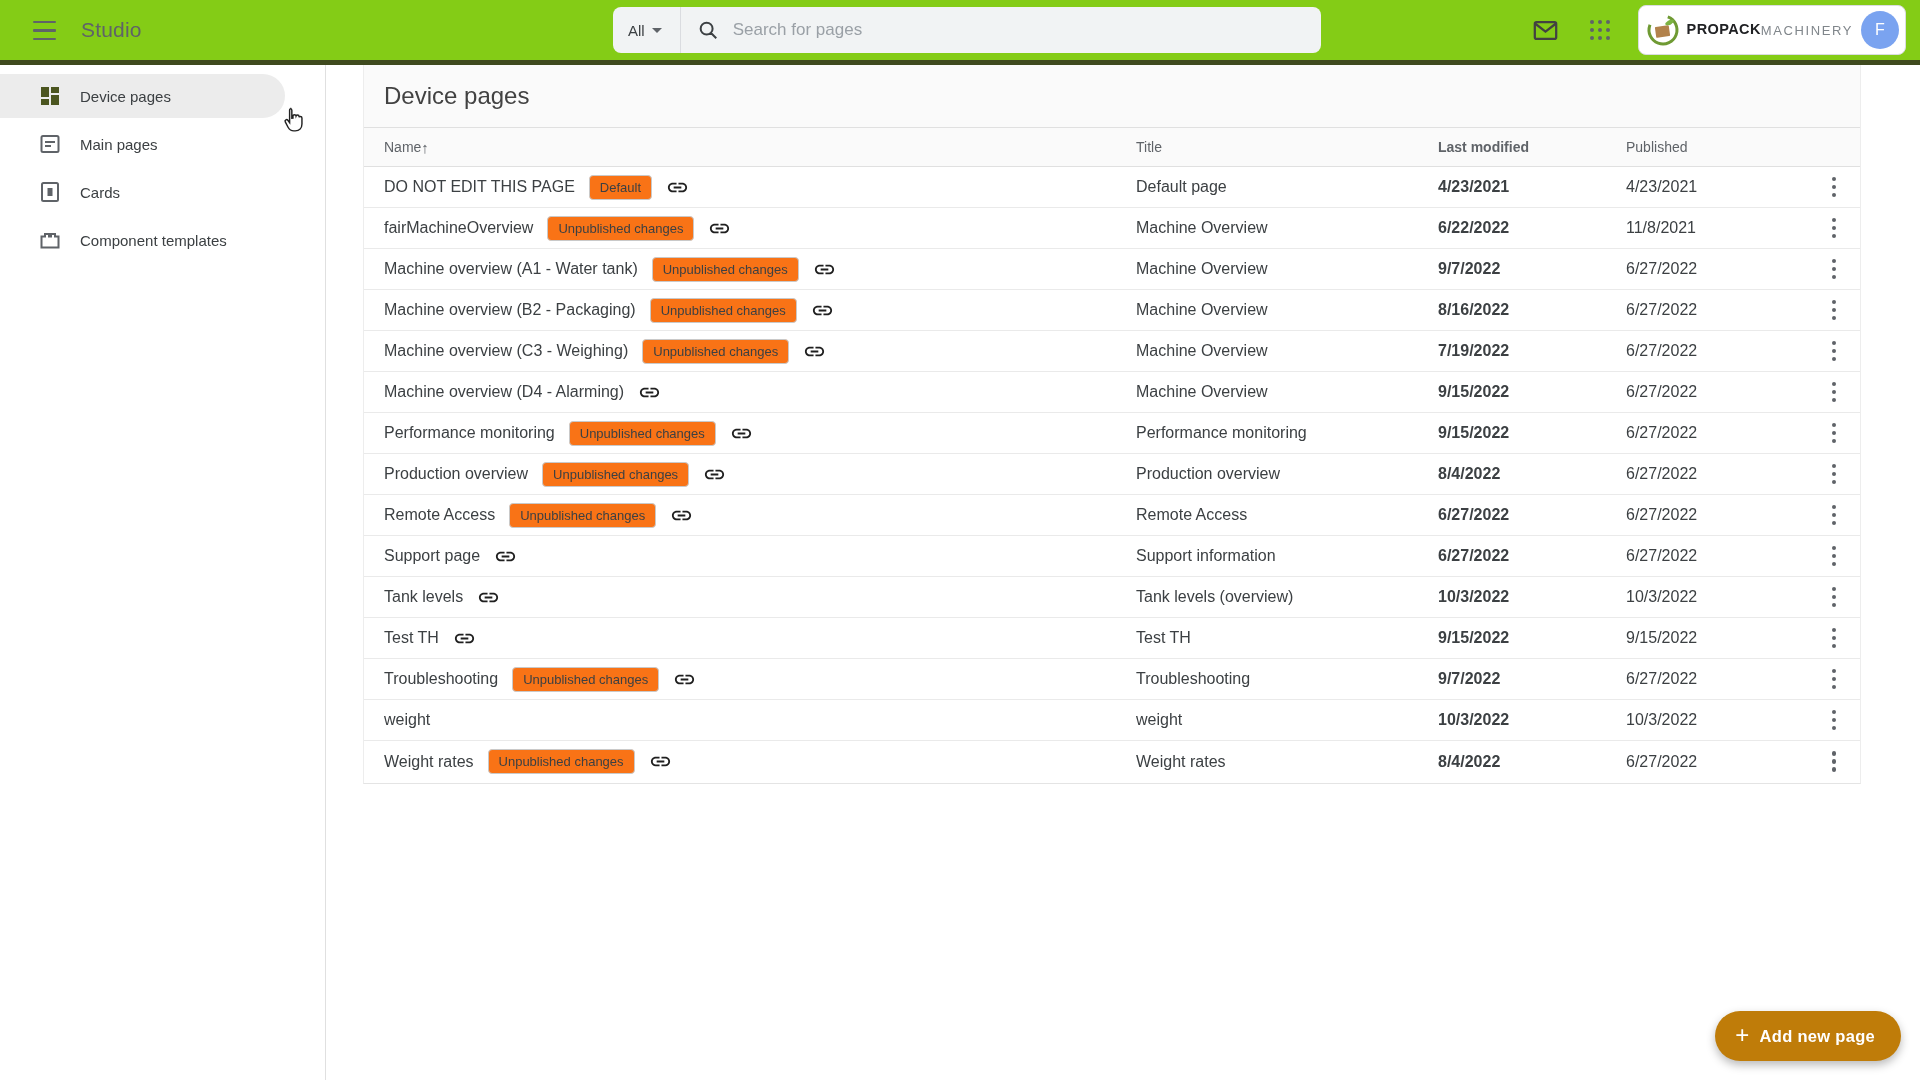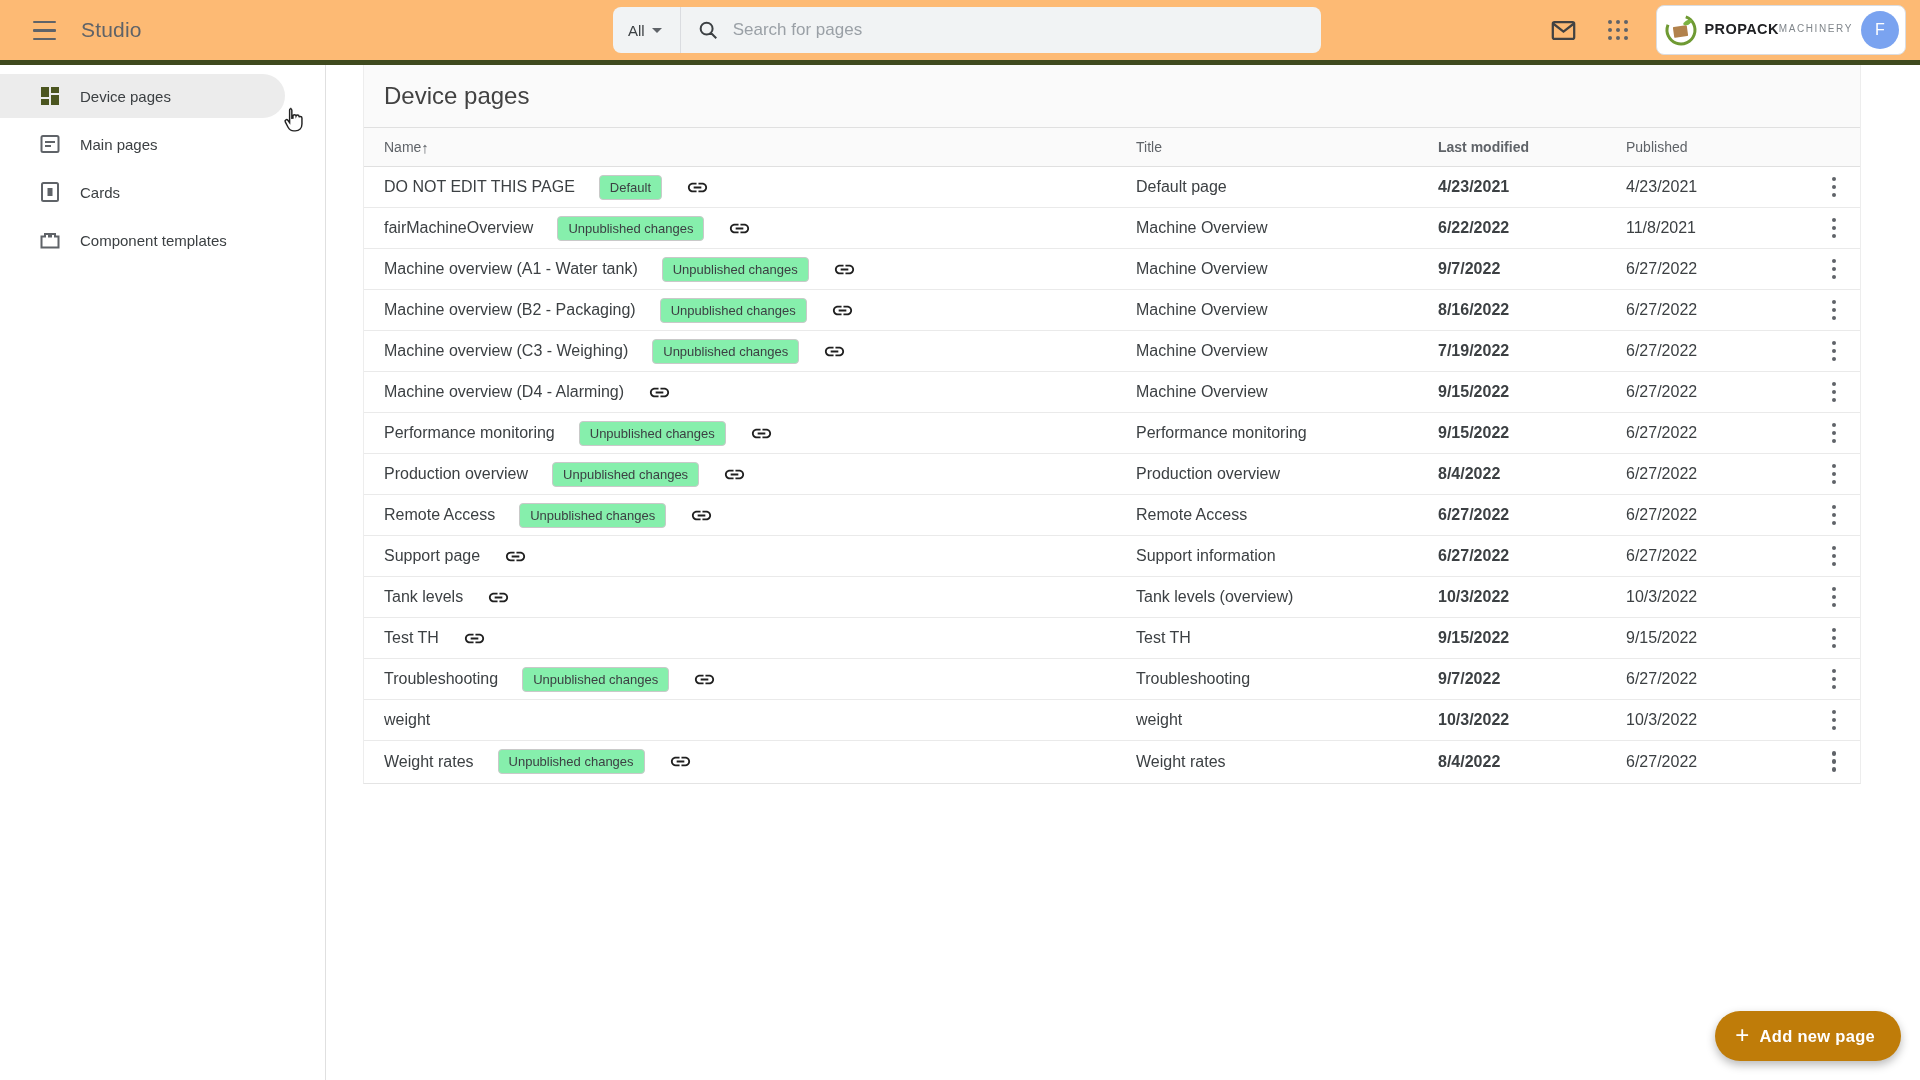--- a/index.html
+++ b/index.html
@@ -1,39 +1,39 @@
 <!DOCTYPE html>
 <html><head>
 <meta charset="utf-8">
 <style>
   * { box-sizing: border-box; margin: 0; padding: 0; }
   html,body { width:1920px; height:1080px; overflow:hidden; }
   body { font-family:"Liberation Sans", sans-serif; background:#fff; }
   .screen { position:relative; width:1920px; height:1080px; background:#fff; }
 
   
-  .topbar { position:absolute; left:0; top:0; width:1920px; height:60px; background:#fdba74; display:flex; align-items:center; }
+  .topbar { position:absolute; left:0; top:0; width:1920px; height:60px; background:#84cc16; display:flex; align-items:center; }
   .hamburger { width:26px; height:20px; margin-left:33px; display:flex; flex-direction:column; justify-content:space-between; cursor:pointer; padding-top:1px;}
   .hamburger span { display:block; height:2.4px; width:23px; background:#5f6368; border-radius:1px; }
   .app-title { font-size:21px; color:#5f6368; margin-left:22px; letter-spacing:.2px; }
 
   .searchbar { position:absolute; left:613px; top:7px; width:708px; height:46px; background:#f1f3f4; border-radius:8px; display:flex; align-items:center; }
   .search-filter { display:flex; align-items:center; gap:7px; padding:0 18px 0 15px; height:100%; cursor:pointer; color:#3c4043; font-size:15px; }
   .search-caret { width:0; height:0; border-left:5px solid transparent; border-right:5px solid transparent; border-top:5px solid #5f6368; }
   .search-vsep { width:1px; height:46px; background:#dadce0; }
   .search-glass { margin:0 14px 0 16px; flex:0 0 auto; }
   .searchbar input { flex:1; border:none; outline:none; background:transparent; font-size:17px; color:#3c4043; font-family:"Liberation Sans",sans-serif; }
   .searchbar input::placeholder { color:#9aa0a6; }
 
   .topbar-right { position:absolute; right:14px; top:0; height:60px; display:flex; align-items:center; gap:22px; }
   .icon-btn { background:none; border:none; cursor:pointer; display:flex; align-items:center; justify-content:center; width:32px; height:32px; }
   .account-card { display:flex; align-items:center; height:50px; background:#fff; border:1px solid #dadce0; border-radius:8px; padding:0 6px; gap:6px; cursor:pointer; }
   .brand-text { display:flex; flex-direction:row; line-height:1.05; padding-right:2px; }
   .brand-name { font-size:14.5px; font-weight:bold; color:#202124; letter-spacing:.4px; }
-  .brand-sub { font-size:10px; color:#80868b; letter-spacing:1.6px; margin-top:2px; }
+  .brand-sub { font-size:13px; color:#80868b; letter-spacing:1.6px; margin-top:2px; }
   .avatar { width:38px; height:38px; border-radius:50%; background:#7aa3f0; color:#fff; font-size:16px; display:flex; align-items:center; justify-content:center; }
 
   
   .brand-bar { position:absolute; left:0; top:60px; width:1920px; height:5px; background:#3f4a1e; }
 
   
   .sidebar { position:absolute; left:0; top:65px; width:326px; height:1015px; background:#fff; border-right:1px solid #e0e0e0; padding-top:7px; }
   .side-item { position:relative; height:48px; display:flex; align-items:center; cursor:pointer; color:#3c4043; font-size:15px; }
   .side-item .pill { position:absolute; left:0; top:2px; bottom:2px; width:285px; background:#ececec; border-radius:0 24px 24px 0; display:none; }
   .side-item.selected .pill { display:block; }
@@ -47,23 +47,23 @@
   .thead { height:39px; background:#fafafa; display:flex; align-items:center; padding-left:20px; border-bottom:1px solid #e0e0e0; font-size:14px; color:#5f6368; }
   .col-name { width:752px; display:flex; align-items:center; }
   .col-title { width:302px; }
   .col-mod { width:188px;font-weight:bold; }
   .col-pub { width:190px; }
   .col-menu { flex:1; }
   .sort-arrow { font-size:15px; color:#5f6368; }
 
   .trow { height:41px; display:flex; align-items:center; padding-left:20px; border-bottom:1px solid #eaeaea; font-size:16px; color:#3c4043; background:#fff; }
   .trow:last-child { border-bottom:none; }
-  .name-wrap { display:flex; align-items:center; gap:24px; min-width:0; }
+  .name-wrap { display:flex; align-items:center; gap:14px; min-width:0; }
   .row-name { white-space:nowrap; }
-  .badge { font-size:13px; color:#3c4043; border:1px solid #c9c9c9; border-radius:4px; padding:4px 10px; white-space:nowrap; background:#86efac; }
+  .badge { font-size:13px; color:#3c4043; border:1px solid #c9c9c9; border-radius:4px; padding:4px 10px; white-space:nowrap; background:#f97316; }
   .link-ic { width:23px; height:23px; flex:0 0 auto; }
   .kebab { width:100%; display:flex; justify-content:flex-end; padding-right:18px; }
   .kebab-btn { background:none; border:none; cursor:pointer; display:flex; flex-direction:column; gap:3.5px; padding:6px; }
   .kebab-btn i { width:4.5px; height:4.5px; border-radius:50%; background:#5f6368; }
 
   
   .fab { position:absolute; right:19px; bottom:19px; height:50px; border:none; border-radius:25px; background:#bf7c09; color:#fff; font-family:"Liberation Sans",sans-serif; font-size:16.5px; font-weight:bold; letter-spacing:.3px; padding:0 26px 0 20px; display:flex; align-items:center; gap:10px; cursor:pointer; box-shadow:0 4px 10px rgba(0,0,0,.28); }
   .fab .plus { font-size:24px; font-weight:normal; line-height:1; margin-top:-2px; }
 
   .cursor { position:absolute; left:280px; top:106px; pointer-events:none; }

